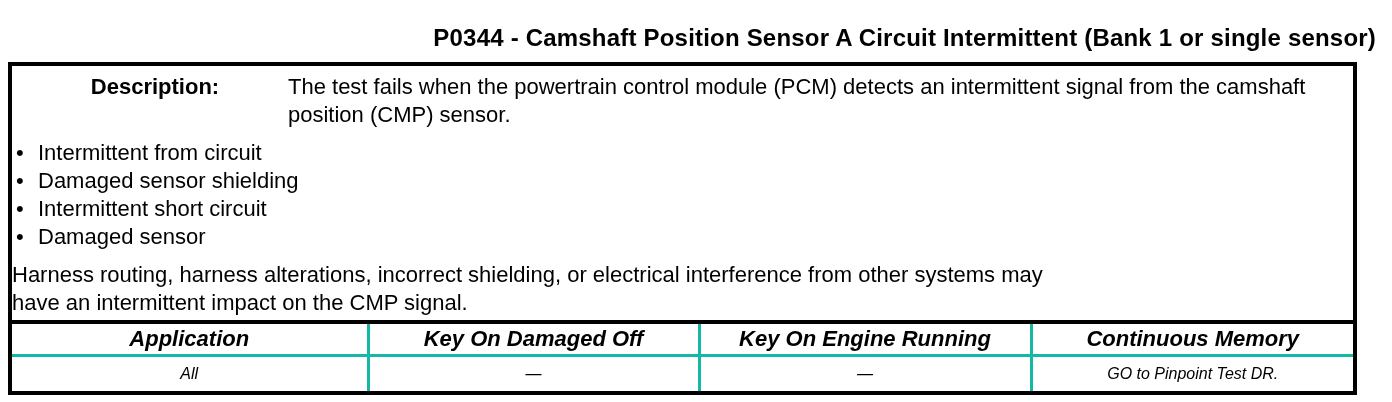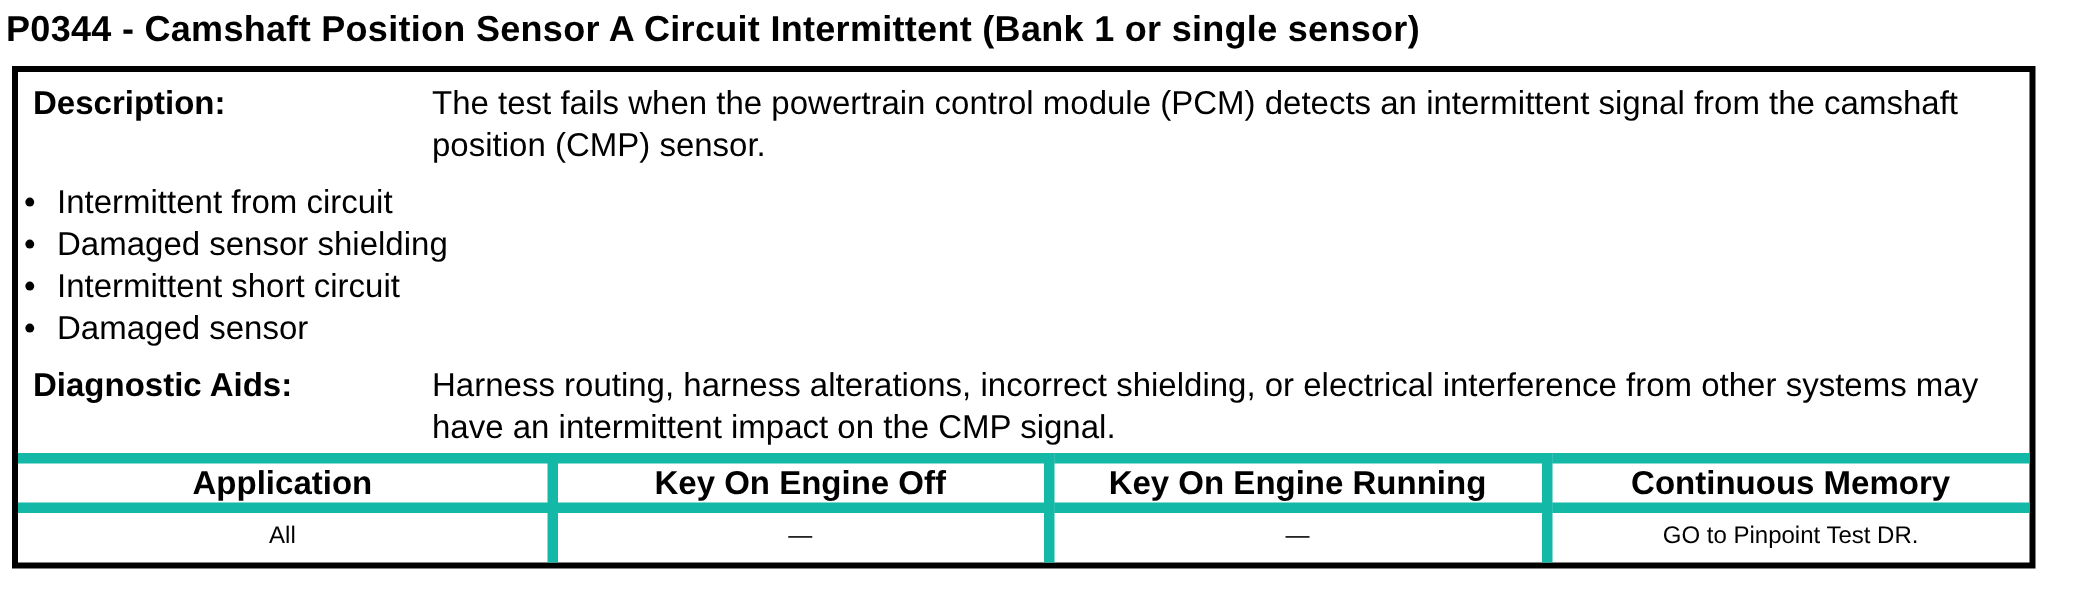--- a/index.html
+++ b/index.html
@@ -6,57 +6,60 @@
   html, body {
     margin: 0; padding: 0;
     width: 1392px; height: 402px;
     background: #ffffff;
     color: #000000;
     font-family: "Liberation Sans", sans-serif;
     font-size: 22px;
     overflow: hidden;
   }
   .title {
-    margin: 0 0 10px 0;
-    padding: 6px 0 0 4px;
+    margin: 0 16px 10px 0;
+    padding: 24px 0 0 4px;
     font-size: 24px;
     line-height: 28px;
     font-weight: bold;
     letter-spacing: 0.2px;
+    text-align: right;
   }
   .outer {
     margin-left: 8px;
     width: 1349px;
     border: 4px solid #000;
   }
   .info-section { padding: 7px 0 3px 0; }
   .info-row { display: flex; margin-bottom: 10px; }
   .info-row:last-child { margin-bottom: 0; }
   .label {
     width: 276px;
     flex-shrink: 0;
     padding-left: 10px;
     font-weight: bold;
     line-height: 28px;
+    text-align: center;
   }
   .content {
     width: 1045px;
     line-height: 28px;
   }
   ul.causes { margin: 0; padding: 0; list-style: none; }
   ul.causes li { position: relative; padding-left: 26px; line-height: 28px; }
   ul.causes li::before { content: "\2022"; position: absolute; left: 4px; }
   table.app-table {
     width: 100%;
     border-collapse: collapse;
     border-top: 4px solid #000;
   }
   table.app-table th, table.app-table td {
-    border: 7px solid #14b8a6;
+    border: 3px solid #14b8a6;
     padding: 0;
+    font-style: italic;
   }
   table.app-table th:first-child, table.app-table td:first-child { border-left: none; }
   table.app-table th:last-child,  table.app-table td:last-child  { border-right: none; }
   table.app-table tbody tr:last-child td { border-bottom: none; }
   table.app-table th {
     height: 33px;
     font-weight: bold;
     text-align: center;
     font-size: 22px;
   }
@@ -91,31 +94,30 @@
           <ul class="causes">
             <li>Intermittent from circuit</li>
             <li>Damaged sensor shielding</li>
             <li>Intermittent short circuit</li>
             <li>Damaged sensor</li>
           </ul>
         </div>
       </div>
 
       <div class="info-row">
-        <div class="label">Diagnostic Aids:</div>
         <div class="content">Harness routing, harness alterations, incorrect shielding, or electrical interference from other systems may have an intermittent impact on the CMP signal.</div>
       </div>
 
     </div>
 
     <table class="app-table">
       <thead>
         <tr>
           <th class="col-app col-w0">Application</th>
-          <th class="col-w1">Key On Engine Off</th>
+          <th class="col-w1">Key On Damaged Off</th>
           <th class="col-w2">Key On Engine Running</th>
           <th>Continuous Memory</th>
         </tr>
       </thead>
       <tbody>
         <tr>
           <td class="cell-app">All</td>
           <td>—</td>
           <td>—</td>
           <td>GO to Pinpoint Test DR.</td>

